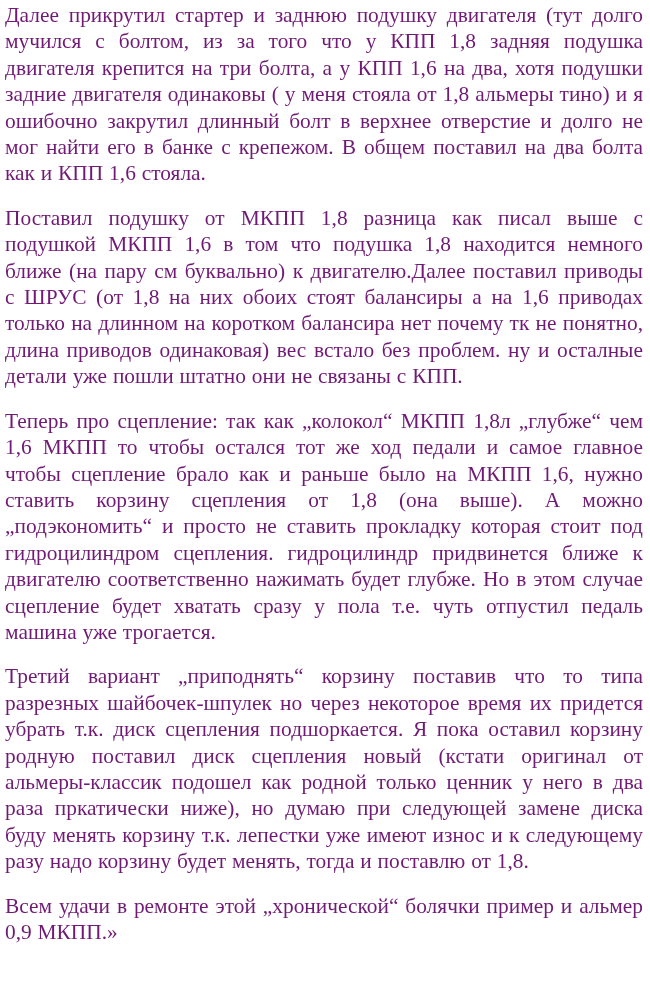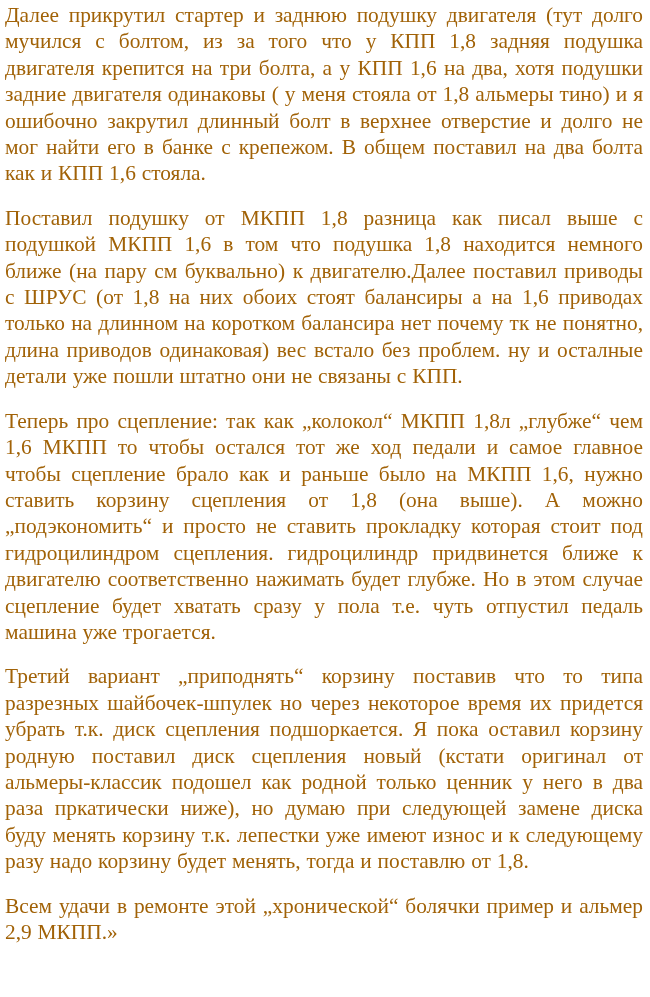--- a/index.html
+++ b/index.html
@@ -14,34 +14,34 @@
   }
   .doc-page {
     box-sizing: border-box;
     width: 650px;
     height: 997px;
     padding: 2px 7px 0 5px;
     background: #ffffff;
     font-family: "Liberation Serif", "DejaVu Serif", serif;
     font-size: 21.4px;
     line-height: 26.4px;
-    color: #a16207;
+    color: #701a75;
     text-align: justify;
   }
   .doc-page p {
     margin: 0 0 18px 0;
     text-align: justify;
     word-spacing: 0.5px;
   }
   .doc-page p:last-child {
     margin-bottom: 0;
   }
 </style>
 </head>
 <body>
 
 <div class="doc-page">
   <p>Далее прикрутил стартер и заднюю подушку двигателя (тут долго мучился с болтом, из за того что у КПП 1,8 задняя подушка двигателя крепится на три болта, а у КПП 1,6 на два, хотя подушки задние двигателя одинаковы ( у меня стояла от 1,8 альмеры тино) и я ошибочно закрутил длинный болт в верхнее отверстие и долго не мог найти его в банке с крепежом. В общем поставил на два болта как и КПП 1,6 стояла.</p>
   <p>Поставил подушку от МКПП 1,8 разница как писал выше с подушкой МКПП 1,6 в том что подушка 1,8 находится немного ближе (на пару см буквально) к двигателю.Далее поставил приводы с ШРУС (от 1,8 на них обоих стоят балансиры а на 1,6 приводах только на длинном на коротком балансира нет почему тк не понятно, длина приводов одинаковая) вес встало без проблем. ну и осталные детали уже пошли штатно они не связаны с КПП.</p>
   <p>Теперь про сцепление: так как „колокол“ МКПП 1,8л „глубже“ чем 1,6 МКПП то чтобы остался тот же ход педали и самое главное чтобы сцепление брало как и раньше было на МКПП 1,6, нужно ставить корзину сцепления от 1,8 (она выше). А можно „подэкономить“ и просто не ставить прокладку которая стоит под гидроцилиндром сцепления. гидроцилиндр придвинется ближе к двигателю соответственно нажимать будет глубже. Но в этом случае сцепление будет хватать сразу у пола т.е. чуть отпустил педаль машина уже трогается.</p>
   <p>Третий вариант „приподнять“ корзину поставив что то типа разрезных шайбочек-шпулек но через некоторое время их придется убрать т.к. диск сцепления подшоркается. Я пока оставил корзину родную поставил диск сцепления новый (кстати оригинал от альмеры-классик подошел как родной только ценник у него в два раза пркатически ниже), но думаю при следующей замене диска буду менять корзину т.к. лепестки уже имеют износ и к следующему разу надо корзину будет менять, тогда и поставлю от 1,8.</p>
-  <p>Всем удачи в ремонте этой „хронической“ болячки пример и альмер 2,9 МКПП.»</p>
+  <p>Всем удачи в ремонте этой „хронической“ болячки пример и альмер 0,9 МКПП.»</p>
 </div>
 
 </body></html>

